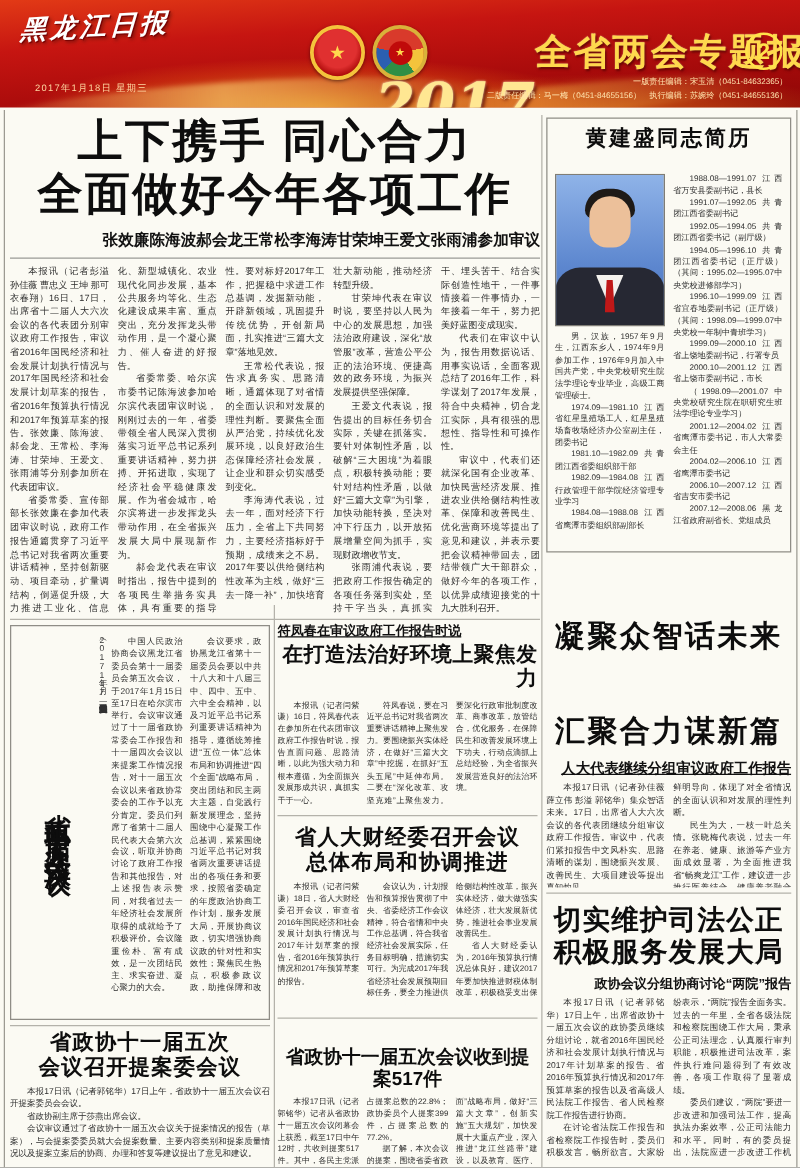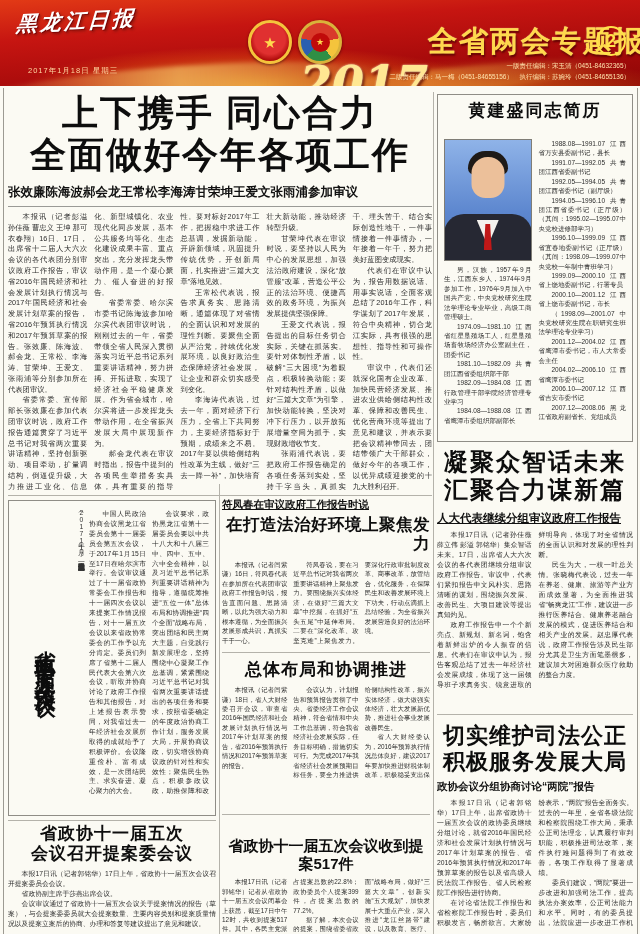--- a/index.html
+++ b/index.html
@@ -32,21 +32,21 @@
     letter-spacing:2px;text-shadow:1px 2px 2px rgba(90,0,0,.9),0 0 1px #fff2b0;white-space:nowrap;}
   .page-badge{position:absolute;right:14px;top:26px;width:26px;height:26px;border-radius:50%;
     border:2px solid #ffe24a;color:#ffe24a;font-size:18px;font-weight:bold;display:flex;align-items:center;justify-content:center;}
   .editor-info{position:absolute;right:10px;bottom:4px;text-align:right;font-size:6.5px;color:#ffe3ad;line-height:1.6;}
 
   
   .art{position:absolute;overflow:hidden;}
   .art p{margin:0;text-indent:2em;}
   .body{ text-align:justify;line-height:1.48;color:#2c2c2c;overflow:hidden;}
   .h-main{font-weight:900;color:#0d0d0d;text-align:center;line-height:1.18;margin:0;}
-  .subhead{font-weight:bold;color:#111;text-align:left;}
+  .subhead{font-weight:bold;color:#111;text-align:right;}
   .kicker{font-weight:bold;color:#111;}
   .rule{border:0;border-top:1px solid #9a9a96;margin:0;}
   .divider{position:absolute;background:#b4b2aa;}
   .edge{position:absolute;top:88px;bottom:0;width:1px;background:#9c9a92;}
 
   
   .lead{left:8px;top:92px;width:424px;height:400px;}
   .lead .h-main{font-size:36px;letter-spacing:2px;}
   .lead .subhead{font-size:12.5px;margin:7px 0 5px;}
   .lead .body{column-count:5;column-gap:7px;font-size:7.3px;height:288px;margin-top:5px;}
@@ -58,21 +58,21 @@
   .photo{width:100%;height:122px;position:relative;overflow:hidden;margin-bottom:4px;
     background:linear-gradient(180deg,#8fb3e8 0%,#5d87cf 60%,#4a74bd 100%);border:1px solid #7f7d76;box-sizing:border-box;}
   .photo .hair{position:absolute;left:50%;top:11px;transform:translateX(-50%);width:40px;height:24px;background:#1e1a17;border-radius:20px 20px 8px 8px;}
   .photo .face{position:absolute;left:50%;top:17px;transform:translateX(-50%);width:33px;height:41px;background:#ecc09a;border-radius:16px 16px 14px 14px;}
   .photo .suit{position:absolute;left:50%;bottom:-10px;transform:translateX(-50%);width:88px;height:56px;background:#262833;border-radius:20px 20px 0 0;}
   .photo .shirt{position:absolute;left:50%;bottom:14px;transform:translateX(-50%);width:22px;height:26px;background:#f4f2ee;clip-path:polygon(0 0,100% 0,50% 100%);}
   .photo .tie{position:absolute;left:50%;bottom:10px;transform:translateX(-50%);width:8px;height:26px;background:#c01818;clip-path:polygon(20% 0,80% 0,100% 100%,0 100%);}
 
   
   .npc{left:437px;top:448px;width:196px;height:262px;}
-  .npc .h-main{font-size:24px;letter-spacing:2px;}
+  .npc .h-main{font-size:24px;letter-spacing:2px;margin-top:48px;}
   .npc .subhead{font-size:11.5px;margin:6px 0 4px;text-decoration:underline;}
   .npc .body{column-count:2;column-gap:7px;font-size:6.8px;height:168px;margin-top:4px;}
 
   
   .jud{left:437px;top:714px;width:196px;height:220px;border-top:1px solid #b4b2aa;padding-top:8px;box-sizing:border-box;}
   .jud .h-main{font-size:22px;letter-spacing:1px;}
   .jud .subhead{font-size:10.5px;margin:5px 0 4px;}
   .jud .body{column-count:2;column-gap:7px;font-size:6.8px;height:132px;margin-top:3px;}
 
   
@@ -230,20 +230,21 @@
   <div class="art ffc">
     <div class="kicker">符凤春在审议政府工作报告时说</div>
     <h2 class="h-main">在打造法治好环境上聚焦发力</h2>
     <div class="body">
         <p>本报讯（记者闫紫谦）16日，符凤春代表在参加所在代表团审议政府工作报告时说，报告直面问题、思路清晰，以此为强大动力和根本遵循，为全面振兴发展形成共识，真抓实干于一心。</p>
         <p>符凤春说，要在习近平总书记对我省两次重要讲话精神上聚焦发力。要围绕振兴实体经济，在做好“三篇大文章”中挖掘，在抓好“五头五尾”中延伸布局。二要在“深化改革、攻坚克难”上聚焦发力。要深化行政审批制度改革、商事改革，放管结合，优化服务，在保障民生和改善发展环境上下功夫，行动点滴抓上总结经验，为全省振兴发展营造良好的法治环境。</p>
       </div>
   </div>
 
   <div class="art fin">
+    <h2 class="h-main">省人大财经委召开会议</h2>
     <h2 class="h-main">总体布局和协调推进</h2>
     <div class="body">
         <p>本报讯（记者闫紫谦）18日，省人大财经委召开会议，审查省2016年国民经济和社会发展计划执行情况与2017年计划草案的报告，省2016年预算执行情况和2017年预算草案的报告。</p>
         <p>会议认为，计划报告和预算报告贯彻了中央、省委经济工作会议精神，符合省情和中央工作总基调，符合我省经济社会发展实际，任务目标明确，措施切实可行。为完成2017年我省经济社会发展预期目标任务，要全力推进供给侧结构性改革，振兴实体经济，做大做强实体经济，壮大发展新优势，推进社会事业发展改善民生。</p>
         <p>省人大财经委认为，2016年预算执行情况总体良好，建议2017年要加快推进财税体制改革，积极稳妥支出保障安排税种乘降，重点突出，优化支出结构，严格控制政府性债务规模，加强预算绩效管理，以审计查出问题为导向，强化预算管理监督。</p>
       </div>
   </div>
 
   <div class="art pro">
     <h3 class="h-main">省政协十一届五次会议收到提案517件</h3>

